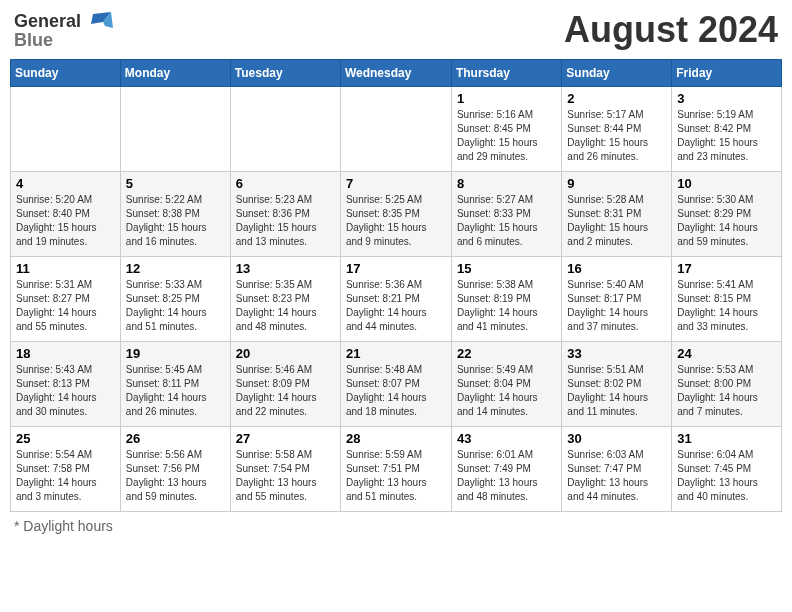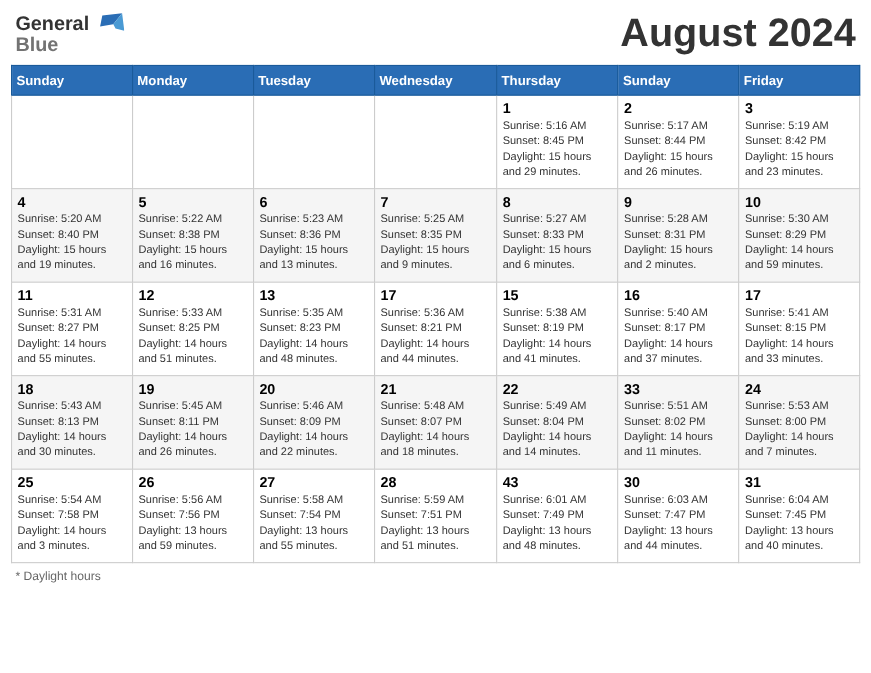--- a/index.html
+++ b/index.html
@@ -75,21 +75,21 @@
     }
     .day-info {
       font-size: 10px;
       color: #333;
       line-height: 1.4;
     }
     .empty-cell {
       background: #fff !important;
     }
     .footer-note {
-      font-size: 11px;
+      font-size: 14px;
       color: #666;
       margin-top: 6px;
       padding-left: 4px;
     }
   </style>
 </head>
 <body>
 
 <div class="header-area">
   <div class="logo">

